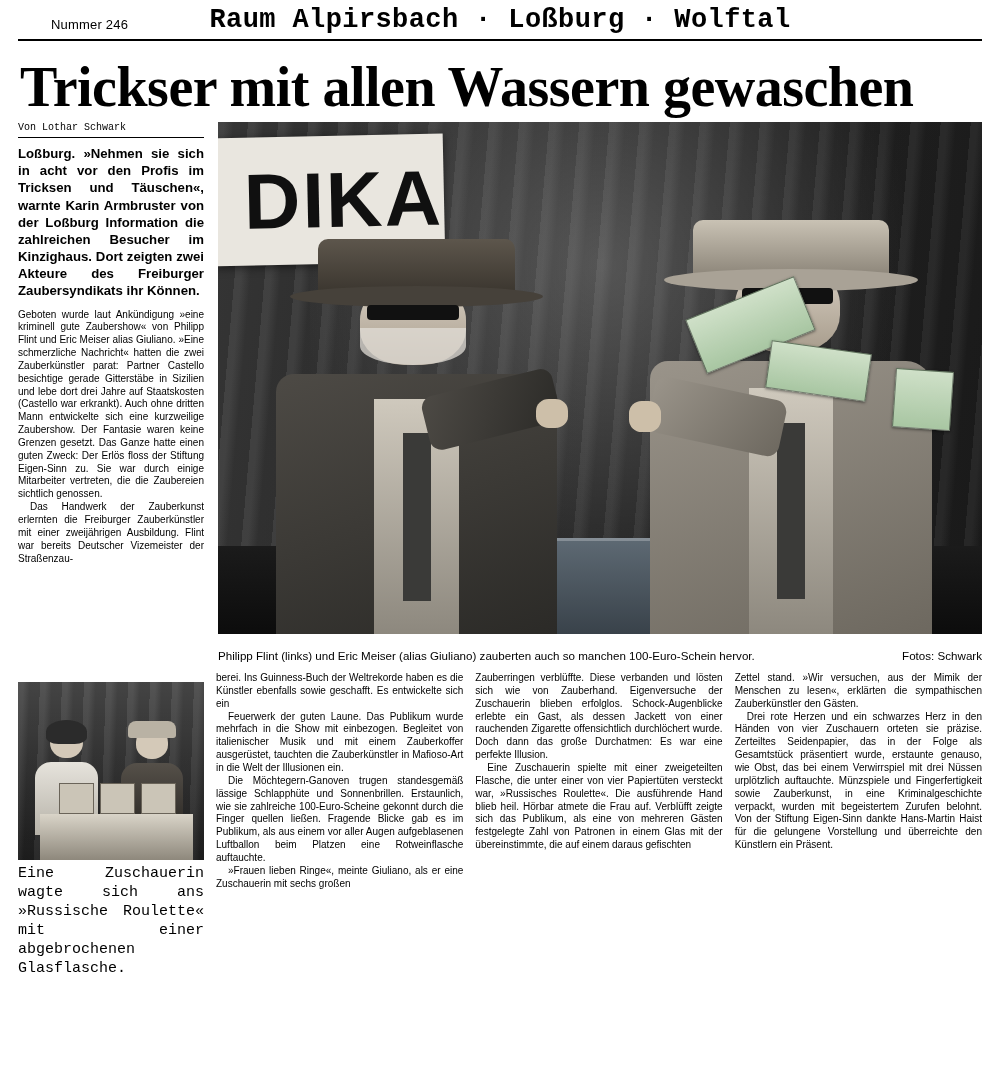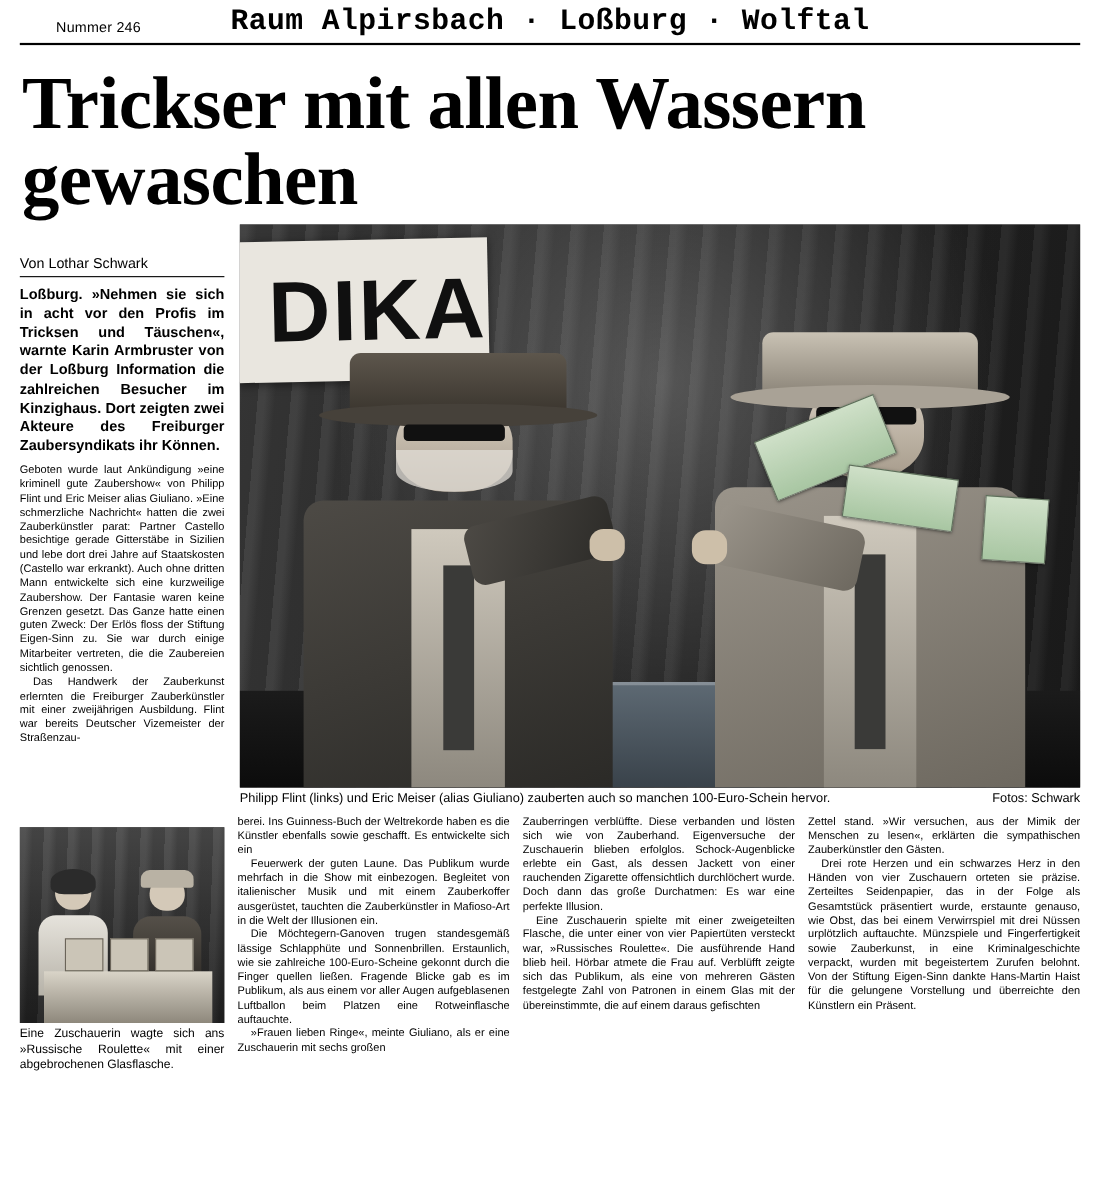--- a/index.html
+++ b/index.html
@@ -48,21 +48,21 @@
   }
   .rule-heavy {
     border-top: 2.5px solid #000;
     margin-top: 3px;
   }
 
   
   .headline {
     font-family: "Liberation Serif", serif;
     font-weight: bold;
-    font-size: 68px;
+    font-size: 56px;
     line-height: 1.02;
     letter-spacing: -0.5px;
     margin: 18px 0 6px 2px;
   }
   .subhead {
     font-family: "Liberation Sans", sans-serif;
     font-size: 17.5px;
     line-height: 1.15;
     margin: 0 0 10px 2px;
     letter-spacing: -0.1px;
@@ -71,26 +71,25 @@
   
   .upper {
     display: flex;
     gap: 14px;
   }
   .col-lead {
     width: 186px;
     flex: 0 0 186px;
   }
   .byline {
-    font-family: Liberation Sans, sans-serif;
-    font-size: 13px;
+    font-family: Liberation Mono, monospace;
+    font-size: 10px;
     padding-bottom: 4px;
     border-bottom: 1px solid #000;
     margin-bottom: 7px;
-    margin-top: 28px;
   }
   .lead-text {
     font-family: "Liberation Sans", sans-serif;
     font-weight: bold;
     font-size: 13.2px;
     line-height: 1.30;
     text-align: justify;
     hyphens: auto;
   }
   .body-text {
@@ -115,21 +114,21 @@
   .photo-main {
     width: 100%;
     height: 512px;
     position: relative;
     overflow: hidden;
     background: #2a2a2a;
   }
   .caption {
     font-family: "Liberation Sans", sans-serif;
     font-size: 11.6px;
-    padding-top: 3px;
+    padding-top: 15px;
     display: flex;
     justify-content: space-between;
     align-items: baseline;
     gap: 10px;
   }
   .caption .credit {
     white-space: nowrap;
   }
 
   
@@ -267,22 +266,22 @@
 
   .photo-small {
     width: 186px;
     height: 178px;
     position: relative;
     overflow: hidden;
     background: #3a3a3a;
     margin-top: 10px;
   }
   .caption-small {
-    font-family: Liberation Sans, sans-serif;
-    font-size: 11px;
+    font-family: Liberation Mono, monospace;
+    font-size: 15px;
     line-height: 1.27;
     text-align: justify;
     padding-top: 4px;
   }
 
   .small-bg { position: absolute; inset: 0; background: linear-gradient(#4b4b4b, #1f1f1f); }
   .small-wall { position: absolute; inset: 0; background: repeating-linear-gradient(92deg, rgba(255,255,255,0.05) 0 5px, rgba(0,0,0,0.1) 12px 22px); }
   .s-woman { position: absolute; left: 6%; bottom: 14%; width: 40%; height: 66%; }
   .s-man { position: absolute; right: 8%; bottom: 16%; width: 40%; height: 62%; }
   .s-body { position: absolute; bottom: 0; left: 8%; width: 84%; height: 62%; background: linear-gradient(#e6e3dc, #b6b2a8); border-radius: 16px 16px 0 0; }

